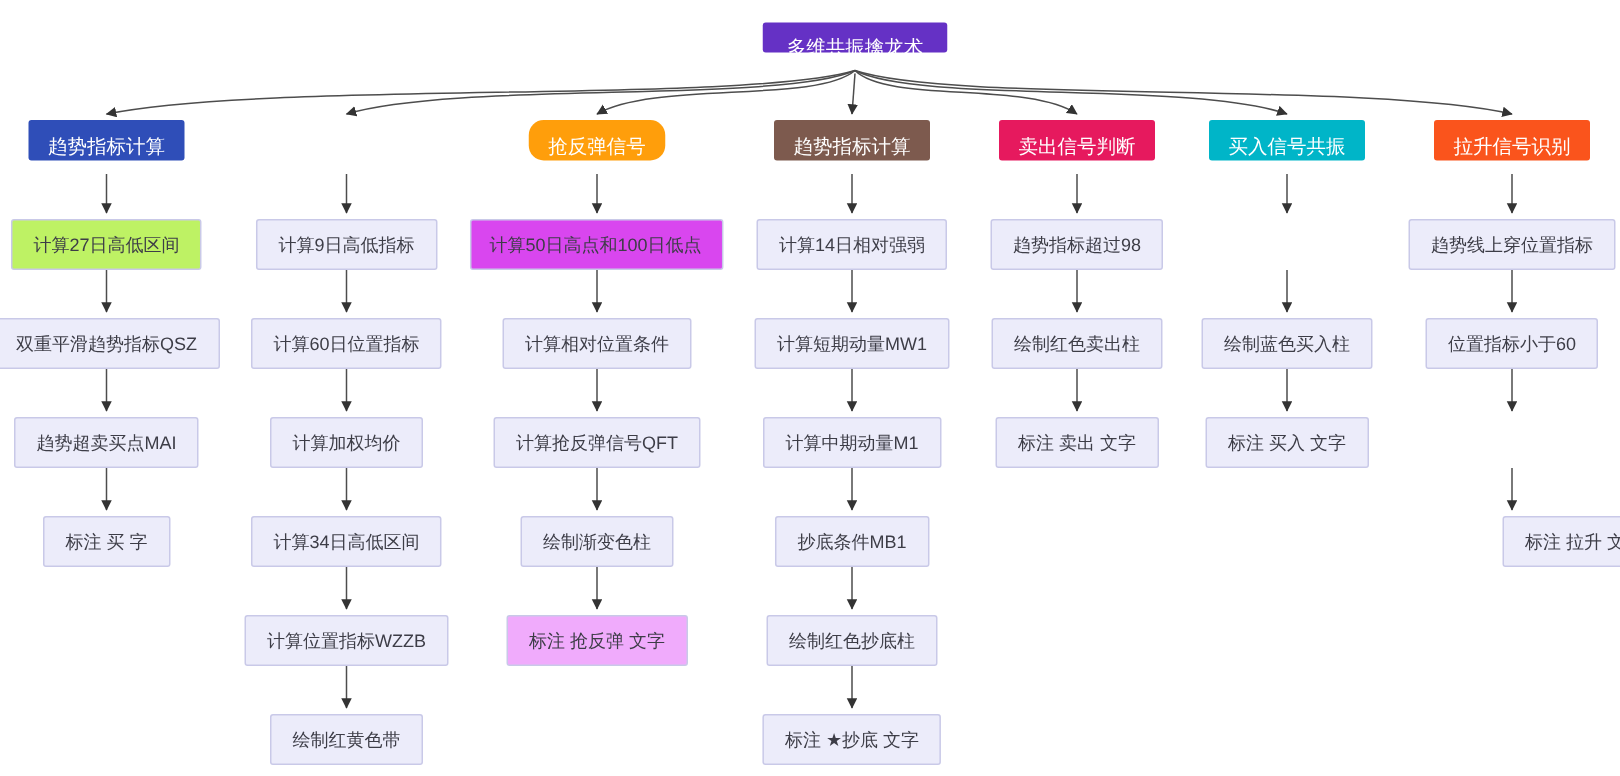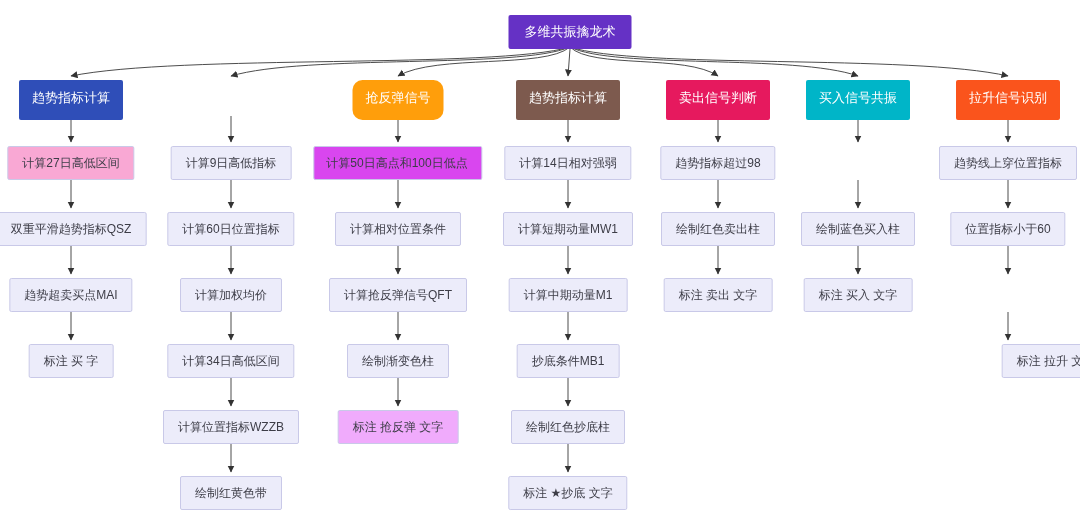--- a/index.html
+++ b/index.html
@@ -10,28 +10,28 @@
     position:absolute;
     transform:translateX(-50%);
     white-space:nowrap;
     text-align:center;
     border-radius:2px;
     z-index:1;
     box-sizing:border-box;
   }
   .root-node{
     top:15px;
-    height:34px;line-height:34px;
+    height:20px;line-height:34px;
     padding:0 16px;
     color:#ffffff;
     font-size:13px;font-weight:500;
   }
   .header-node{
     top:80px;
-    height:40px;line-height:36px;
+    height:27px;line-height:36px;
     padding:0 13px;
     color:#ffffff;
     font-size:13px;font-weight:500;
   }
   .child-node{
     height:34px;line-height:32px;
     padding:0 14px;
     font-size:12px;
   }
 </style>
@@ -88,21 +88,21 @@
   </svg>
 
   <div class="node root-node" id="root-node" style="left: 570px; background: rgb(101, 49, 197);">多维共振擒龙术</div>
 
   <div class="node header-node" style="left: 71px; background: rgb(47, 78, 184);">趋势指标计算</div>
   <div class="node header-node" style="left: 398px; background: rgb(255, 158, 11); border-radius: 10px;">抢反弹信号</div>
   <div class="node header-node" style="left: 568px; background: rgb(125, 90, 78);">趋势指标计算</div>
   <div class="node header-node" style="left: 718px; background: rgb(230, 25, 94);">卖出信号判断</div>
   <div class="node header-node" style="left: 858px; background: rgb(0, 181, 200);">买入信号共振</div>
   <div class="node header-node" style="left: 1008px; background: rgb(250, 84, 28);">拉升信号识别</div>
-<div class="node child-node" style="left: 71px; top: 146px; background: #f9a8d4; border: 1px solid rgb(201, 201, 232); color: rgb(61, 61, 71);">计算27日高低区间</div>
+<div class="node child-node" style="left: 71px; top: 146px; background: #bef264; border: 1px solid rgb(201, 201, 232); color: rgb(61, 61, 71);">计算27日高低区间</div>
     <div class="node child-node" style="left: 71px; top: 212px; background: rgb(236, 236, 250); border: 1px solid rgb(201, 201, 232); color: rgb(61, 61, 71);">双重平滑趋势指标QSZ</div>
     <div class="node child-node" style="left: 71px; top: 278px; background: rgb(236, 236, 250); border: 1px solid rgb(201, 201, 232); color: rgb(61, 61, 71);">趋势超卖买点MAI</div>
     <div class="node child-node" style="left: 71px; top: 344px; background: rgb(236, 236, 250); border: 1px solid rgb(201, 201, 232); color: rgb(61, 61, 71);">标注 买 字</div>
     <div class="node child-node" style="left: 231px; top: 146px; background: rgb(236, 236, 250); border: 1px solid rgb(201, 201, 232); color: rgb(61, 61, 71);">计算9日高低指标</div>
     <div class="node child-node" style="left: 231px; top: 212px; background: rgb(236, 236, 250); border: 1px solid rgb(201, 201, 232); color: rgb(61, 61, 71);">计算60日位置指标</div>
     <div class="node child-node" style="left: 231px; top: 278px; background: rgb(236, 236, 250); border: 1px solid rgb(201, 201, 232); color: rgb(61, 61, 71);">计算加权均价</div>
     <div class="node child-node" style="left: 231px; top: 344px; background: rgb(236, 236, 250); border: 1px solid rgb(201, 201, 232); color: rgb(61, 61, 71);">计算34日高低区间</div>
     <div class="node child-node" style="left: 231px; top: 410px; background: rgb(236, 236, 250); border: 1px solid rgb(201, 201, 232); color: rgb(61, 61, 71);">计算位置指标WZZB</div>
     <div class="node child-node" style="left: 231px; top: 476px; background: rgb(236, 236, 250); border: 1px solid rgb(201, 201, 232); color: rgb(61, 61, 71);">绘制红黄色带</div>
     <div class="node child-node" style="left: 398px; top: 146px; background: #d946ef; border: 1px solid rgb(201, 201, 232); color: rgb(61, 61, 71); padding-left: 12px;">计算50日高点和100日低点</div>

